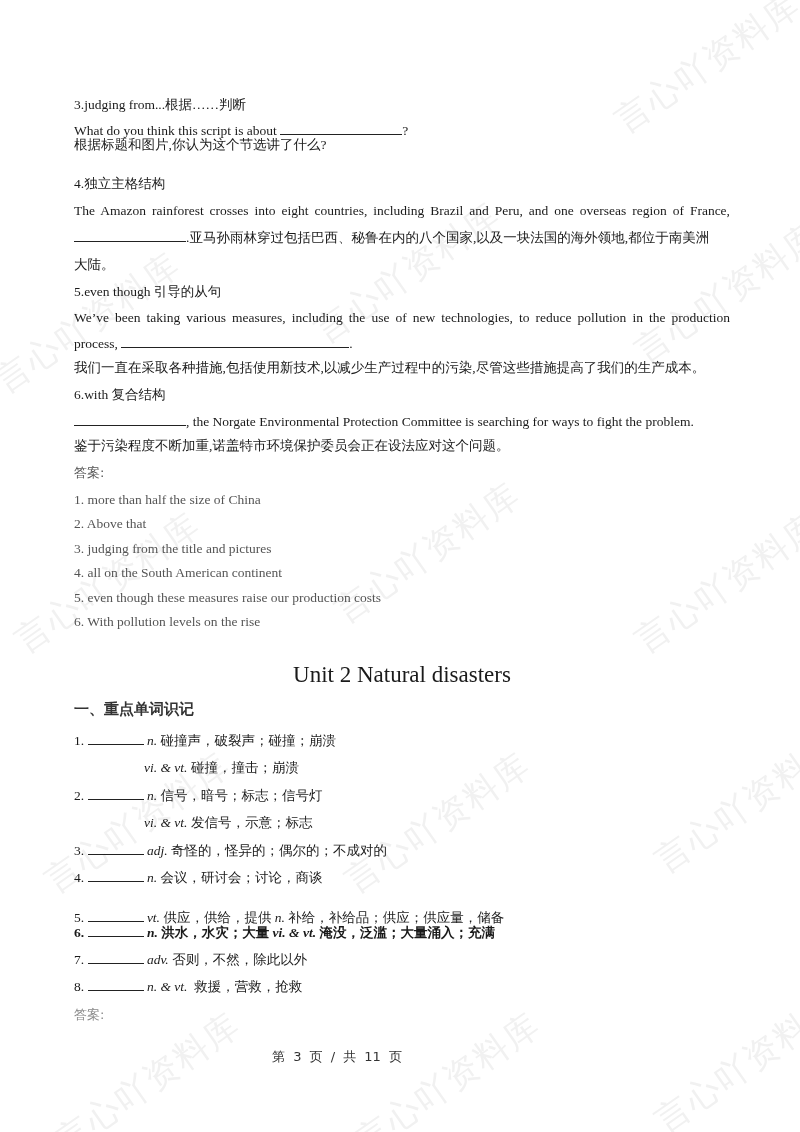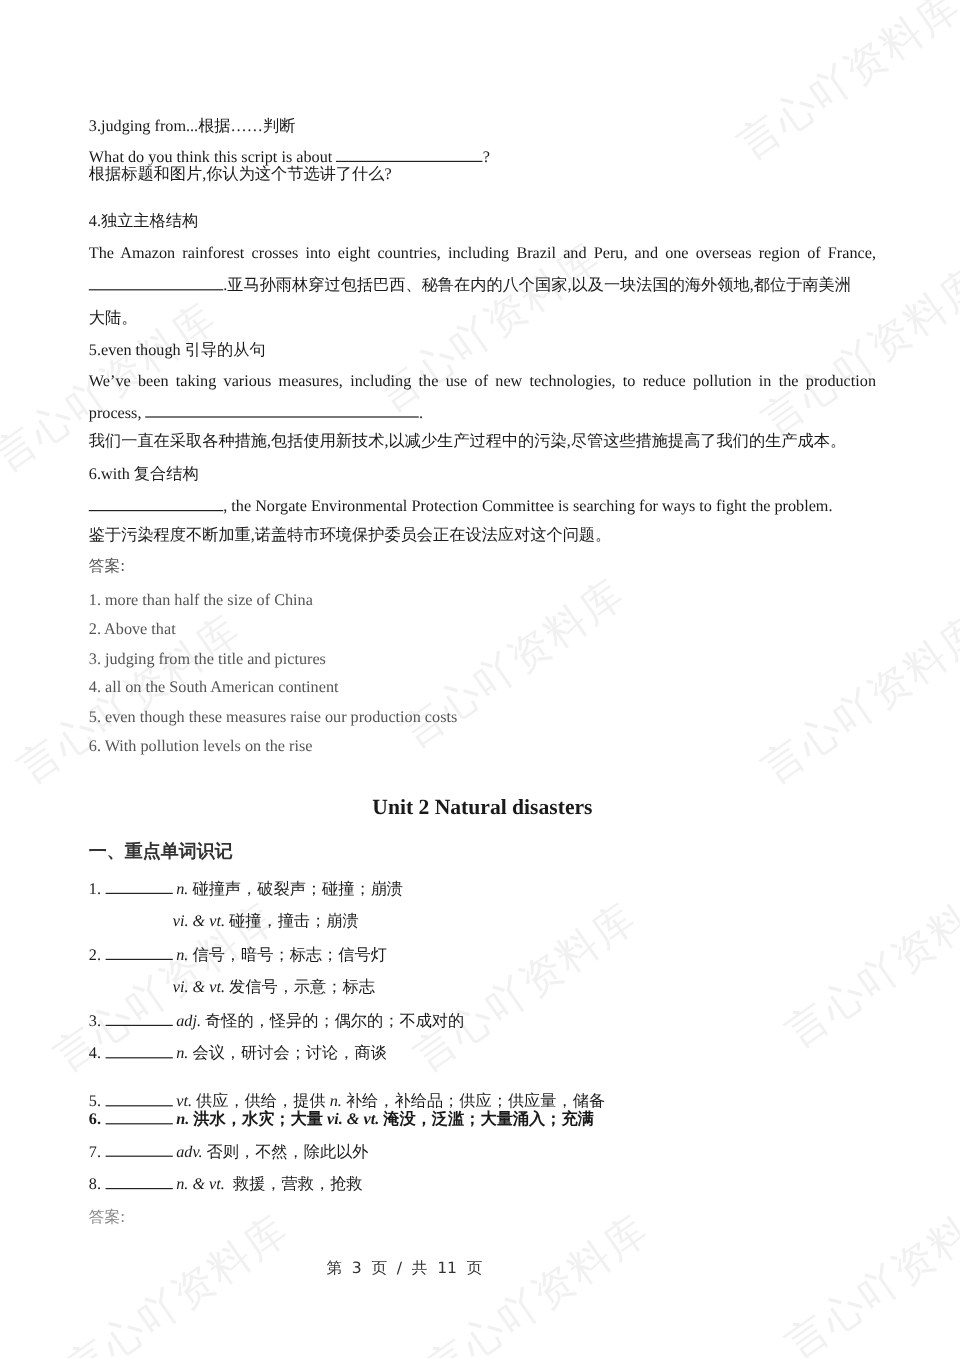--- a/index.html
+++ b/index.html
@@ -7,21 +7,21 @@
          font-family: "Liberation Serif", "DejaVu Serif", serif; color: #1a1a1a; }
   .wm { position: absolute; font-family: "DejaVu Sans", sans-serif; font-size: 34px;
         color: #f1f1f1; transform: rotate(-35deg); white-space: nowrap; pointer-events: none;
         letter-spacing: 2px; z-index: 0; }
   .content { position: absolute; left: 74px; top: 0; width: 656px; z-index: 1; }
   .line { position: absolute; left: 0; font-size: 13.5px; line-height: 18px; white-space: nowrap; }
   .justify { white-space: normal; text-align: justify; text-align-last: justify; width: 656px; }
   .blank { display: inline-block; border-bottom: 1px solid #222; height: 12px; vertical-align: baseline; }
   .ans { color: #555; }
   .title { position: absolute; left: 0; width: 656px; text-align: center; top: 662px;
-           font-size: 18px; font-weight: bold; }
+           font-size: 23px; font-weight: normal; }
   .section { position: absolute; left: 0; top: 700px; font-family: "DejaVu Sans", sans-serif;
              font-size: 15px; font-weight: bold; color: #333; }
   .pos { font-style: italic; }
   .indent { padding-left: 70px; }
   .footer { position: absolute; left: 0; width: 674px; top: 1048px; text-align: center;
             font-family: "DejaVu Sans", sans-serif; font-size: 13px; color: #333; word-spacing: 4px; }
 </style>
 </head>
 <body>
 

